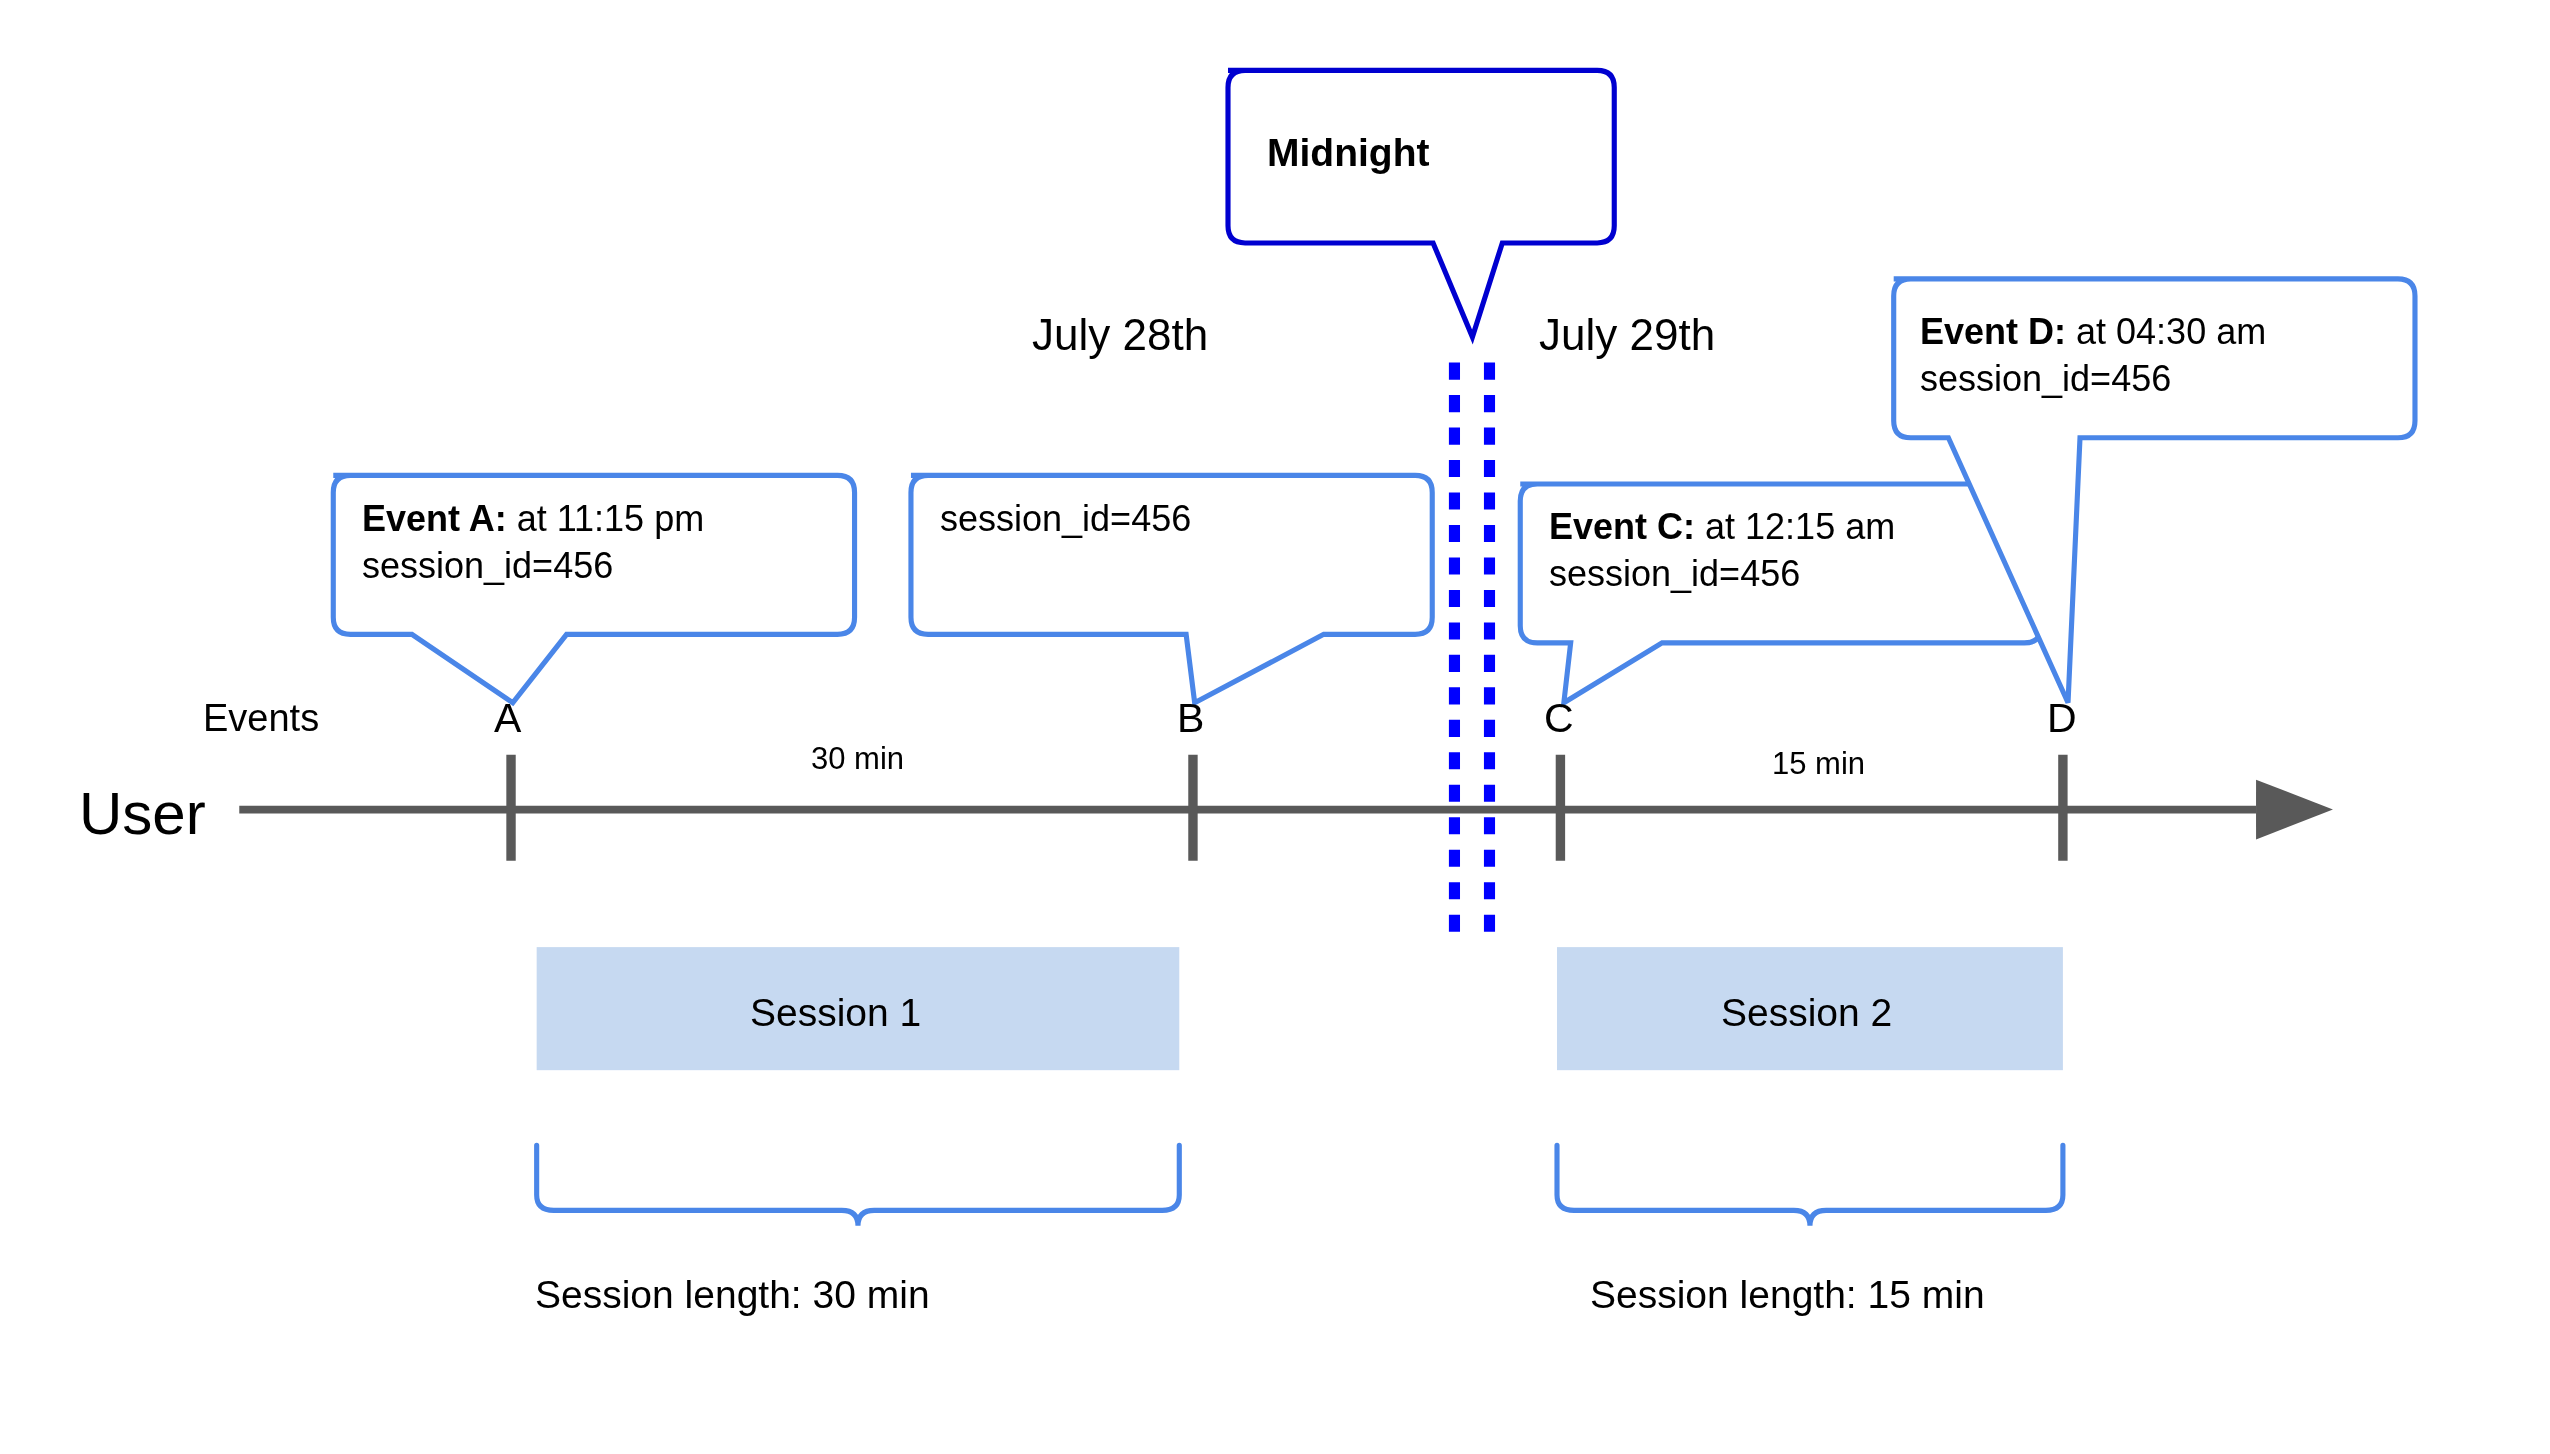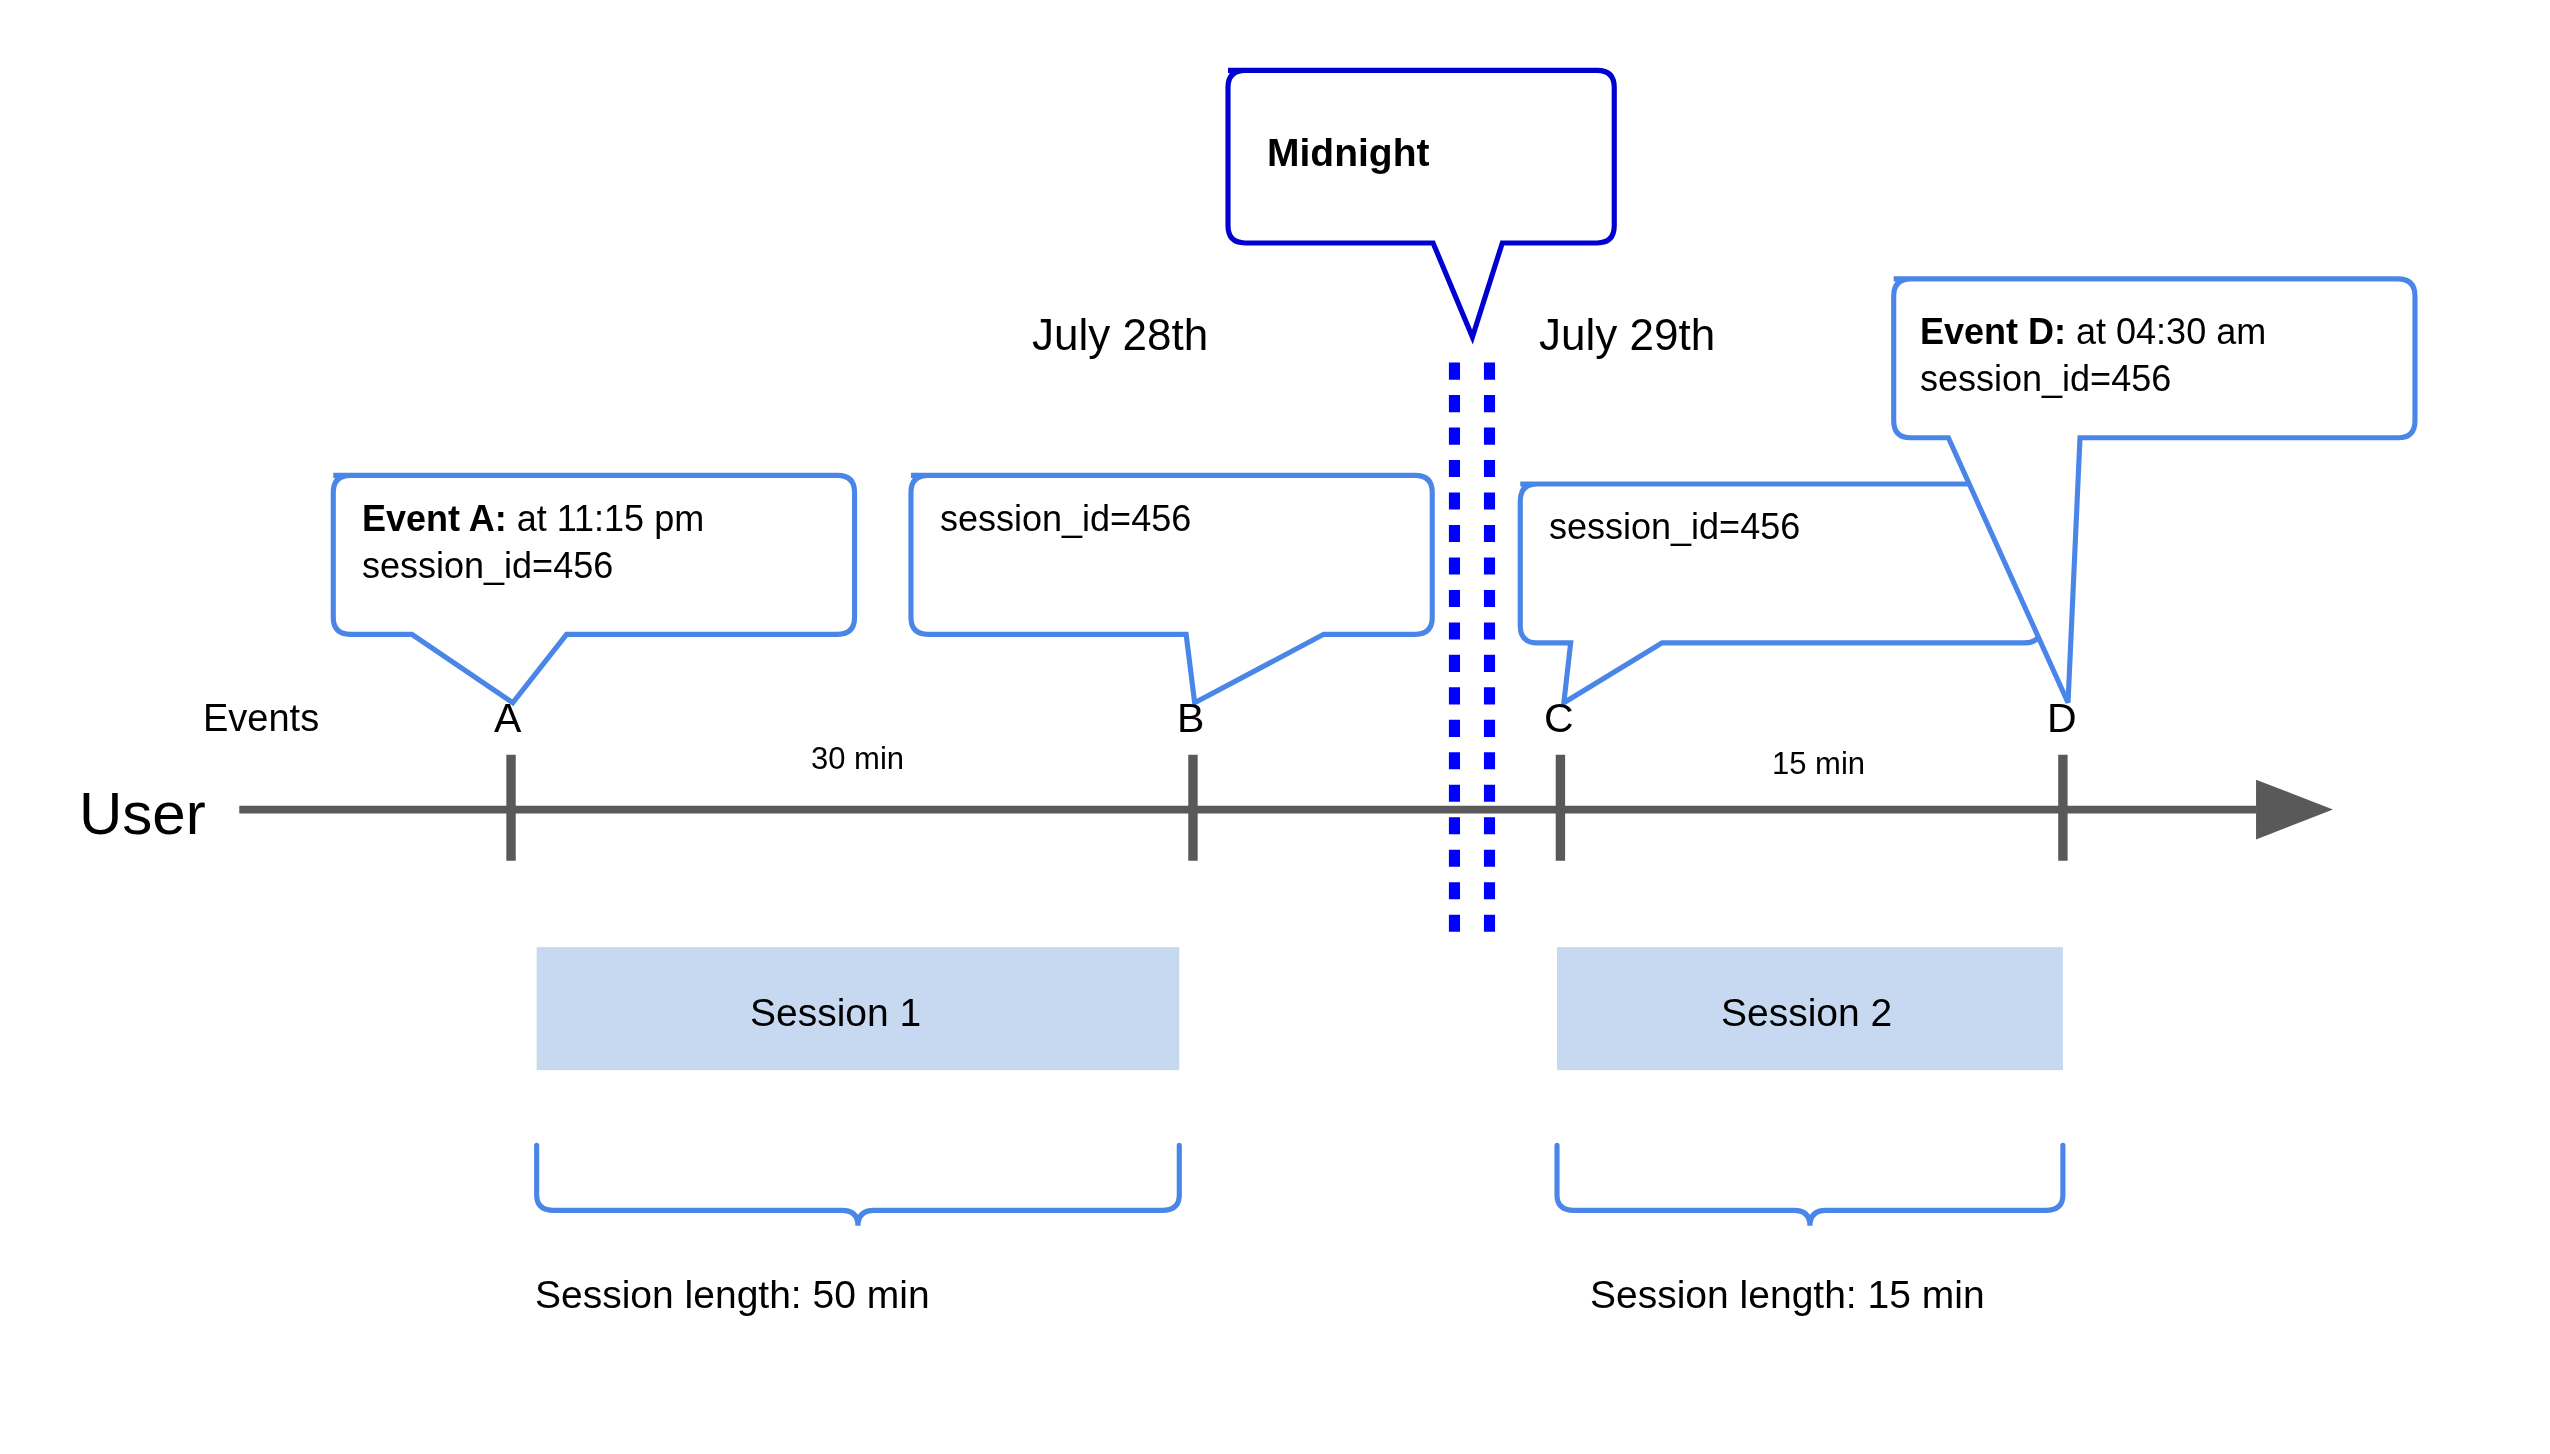--- a/index.html
+++ b/index.html
@@ -205,33 +205,34 @@
   <div class="lbl lbl-tick lbl-tick-b">B</div>
   <div class="lbl lbl-tick lbl-tick-c">C</div>
   <div class="lbl lbl-tick lbl-tick-d">D</div>
 
   <div class="lbl lbl-gap lbl-gap-1">30 min</div>
   <div class="lbl lbl-gap lbl-gap-2">15 min</div>
 
   <div class="lbl-sess lbl-sess-1">Session 1</div>
   <div class="lbl-sess lbl-sess-2">Session 2</div>
 
-  <div class="lbl lbl-len lbl-len-1">Session length: 50 min</div>
+  <div class="lbl lbl-len lbl-len-1">Session length: 30 min</div>
   <div class="lbl lbl-len lbl-len-2">Session length: 15 min</div>
 
   <div class="co-text co-a">
     <div><b>Event A:</b><span> at 11:15 pm</span></div>
     <div>session_id=456</div>
   </div>
 
   <div class="co-text co-b">
     <div>session_id=456</div>
   </div>
 
   <div class="co-text co-c">
+    <div><b>Event C:</b><span> at 12:15 am</span></div>
     <div>session_id=456</div>
   </div>
 
   <div class="co-text co-d">
     <div><b>Event D:</b><span> at 04:30 am</span></div>
     <div>session_id=456</div>
   </div>
 
 </div>
 

